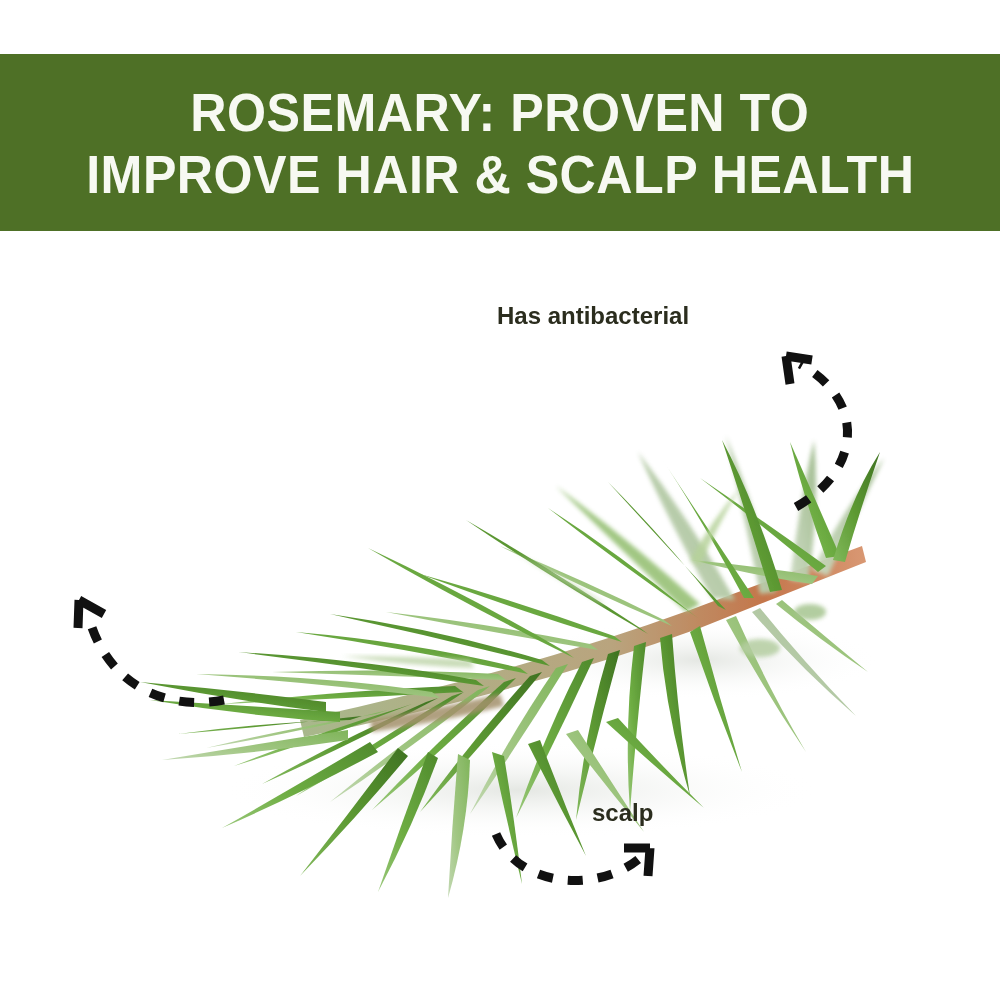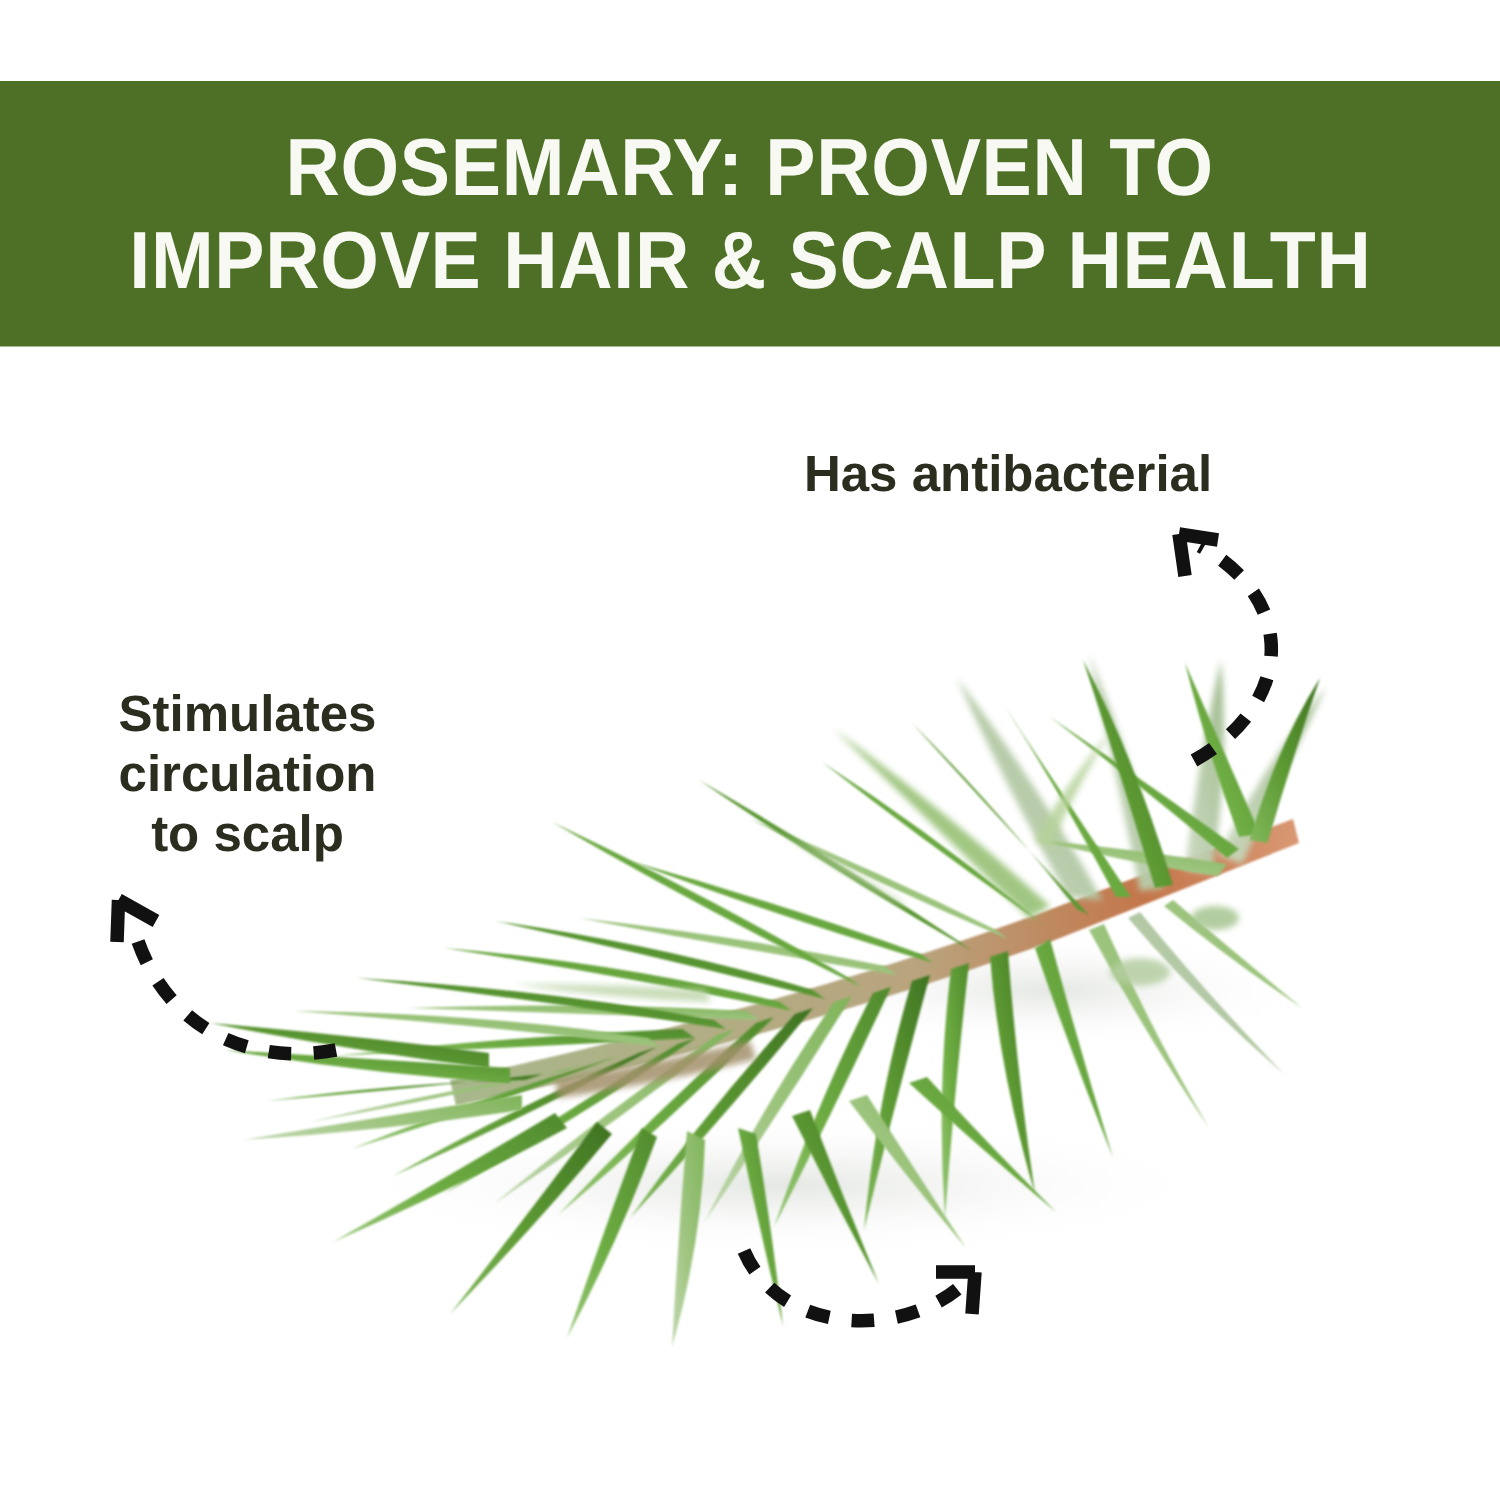--- a/index.html
+++ b/index.html
@@ -43,23 +43,23 @@
     white-space: nowrap;
     transform: scaleX(0.93);
   }
 
   
   .annotation {
     position: absolute;
     color: #2b2d1e;
     font-family: "Liberation Sans", sans-serif;
     font-weight: bold;
-    font-size: 34px;
+    font-size: 24px;
     line-height: 40px;
-    text-align: center;
+    text-align: left;
     white-space: nowrap;
   }
   #annotation-antibacterial {
     left: 497px;
     top: 296px;
     width: 350px;
   }
   #annotation-circulation {
     left: 40px;
     top: 456px;
@@ -235,22 +235,18 @@
     <g>
       <path d="M 496 834 C 520 890, 600 892, 640 858" fill="none" stroke="#111111" stroke-width="9" stroke-linecap="butt" stroke-dasharray="15 15"></path>
       <path d="M 650 848 L 624 848 M 650 848 L 648 876" fill="none" stroke="#111111" stroke-width="9" stroke-linecap="butt"></path>
     </g>
   </svg>
 
   <div class="annotation" id="annotation-antibacterial">
     <span class="line">Has antibacterial</span>
   </div>
 
-  <div class="annotation" id="annotation-circulation">
-    <span class="line">Stimulates</span>
-    <span class="line">circulation</span>
-    <span class="line">to scalp</span>
+
+  <div class="annotation" id="annotation-soothe">
+    <span class="line">scalp</span>
   </div>
 
-  <div class="annotation" id="annotation-soothe">
-  </div>
-
 </div>
 
 </body></html>

